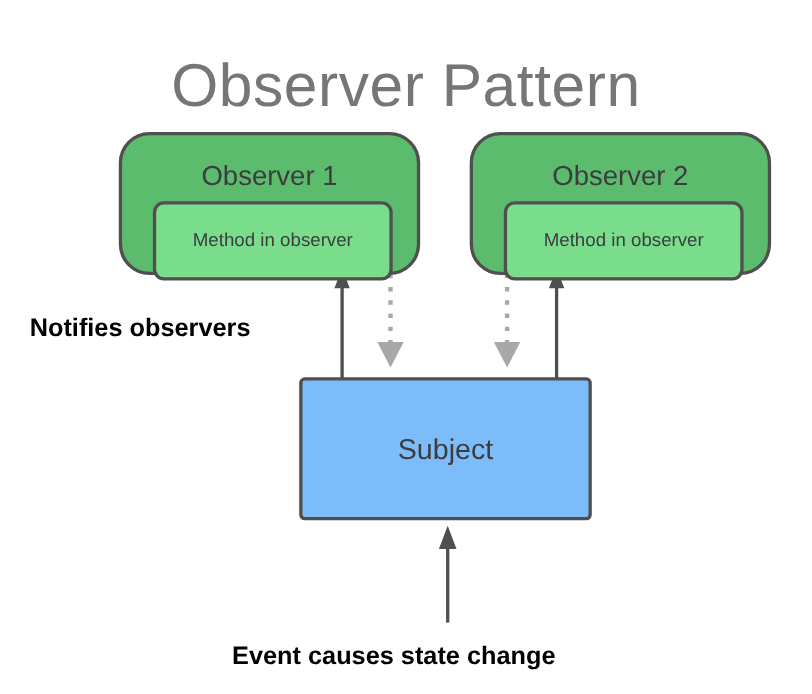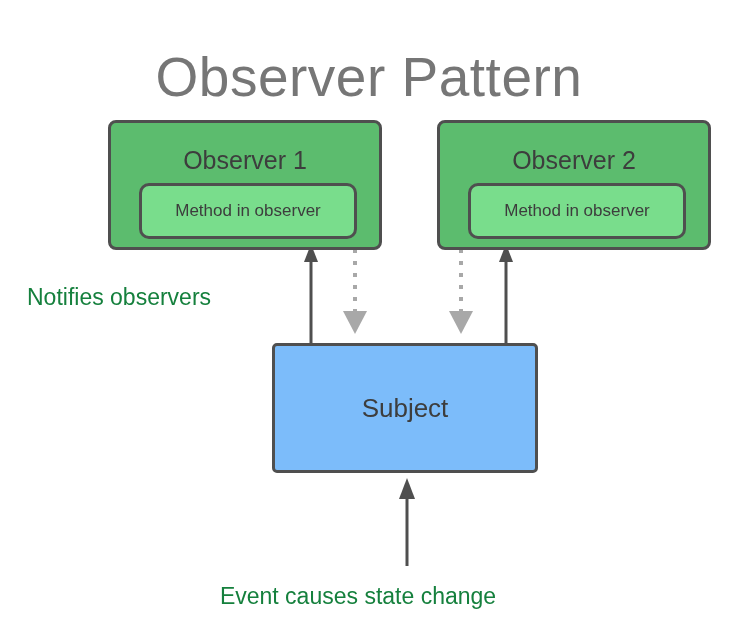--- a/index.html
+++ b/index.html
@@ -49,46 +49,46 @@
     display: flex;
     align-items: center;
     justify-content: center;
   }
 
   .observer-box {
     background: #5cbc6e;
     width: 274px;
     height: 130px;
     top: 120px;
-    border-radius: 8px;
+    border-radius: 28px;
     display: block;
   }
   #observer-1 { left: 108px; }
-  #observer-2 { left: 437px; padding-left: 34px; }
+  #observer-2 { left: 427px; padding-left: 34px; }
 
   .observer-title {
     position: absolute;
     left: 0;
     top: 22px;
     width: 100%;
     text-align: center;
     font-size: 25px;
     font-weight: 400;
     color: #3d3d3d;
     line-height: 30px;
     white-space: nowrap;
   }
 
   .method-box {
     position: absolute;
     box-sizing: border-box;
     left: 28px;
     top: 60px;
     width: 218px;
-    height: 56px;
+    height: 72px;
     background: #79dd8c;
     border: 3px solid #4f4f4f;
     border-radius: 10px;
     display: flex;
     align-items: center;
     justify-content: center;
   }
   .method-label {
     font-size: 17px;
     font-weight: 400;
@@ -110,22 +110,22 @@
     font-weight: 400;
     color: #3d3d3d;
     line-height: 30px;
     white-space: nowrap;
   }
 
   
   .free-label {
     position: absolute;
     font-size: 23px;
-    font-weight: 400;
-    color: #15803d;
+    font-weight: 700;
+    color: #000000;
     line-height: 28px;
     white-space: nowrap;
   }
   #label-notifies { left: 27px; top: 283px; }
   #label-event {
     left: 0;
     top: 582px;
     width: 668px;
     text-align: center;
     padding-left: 24px;

